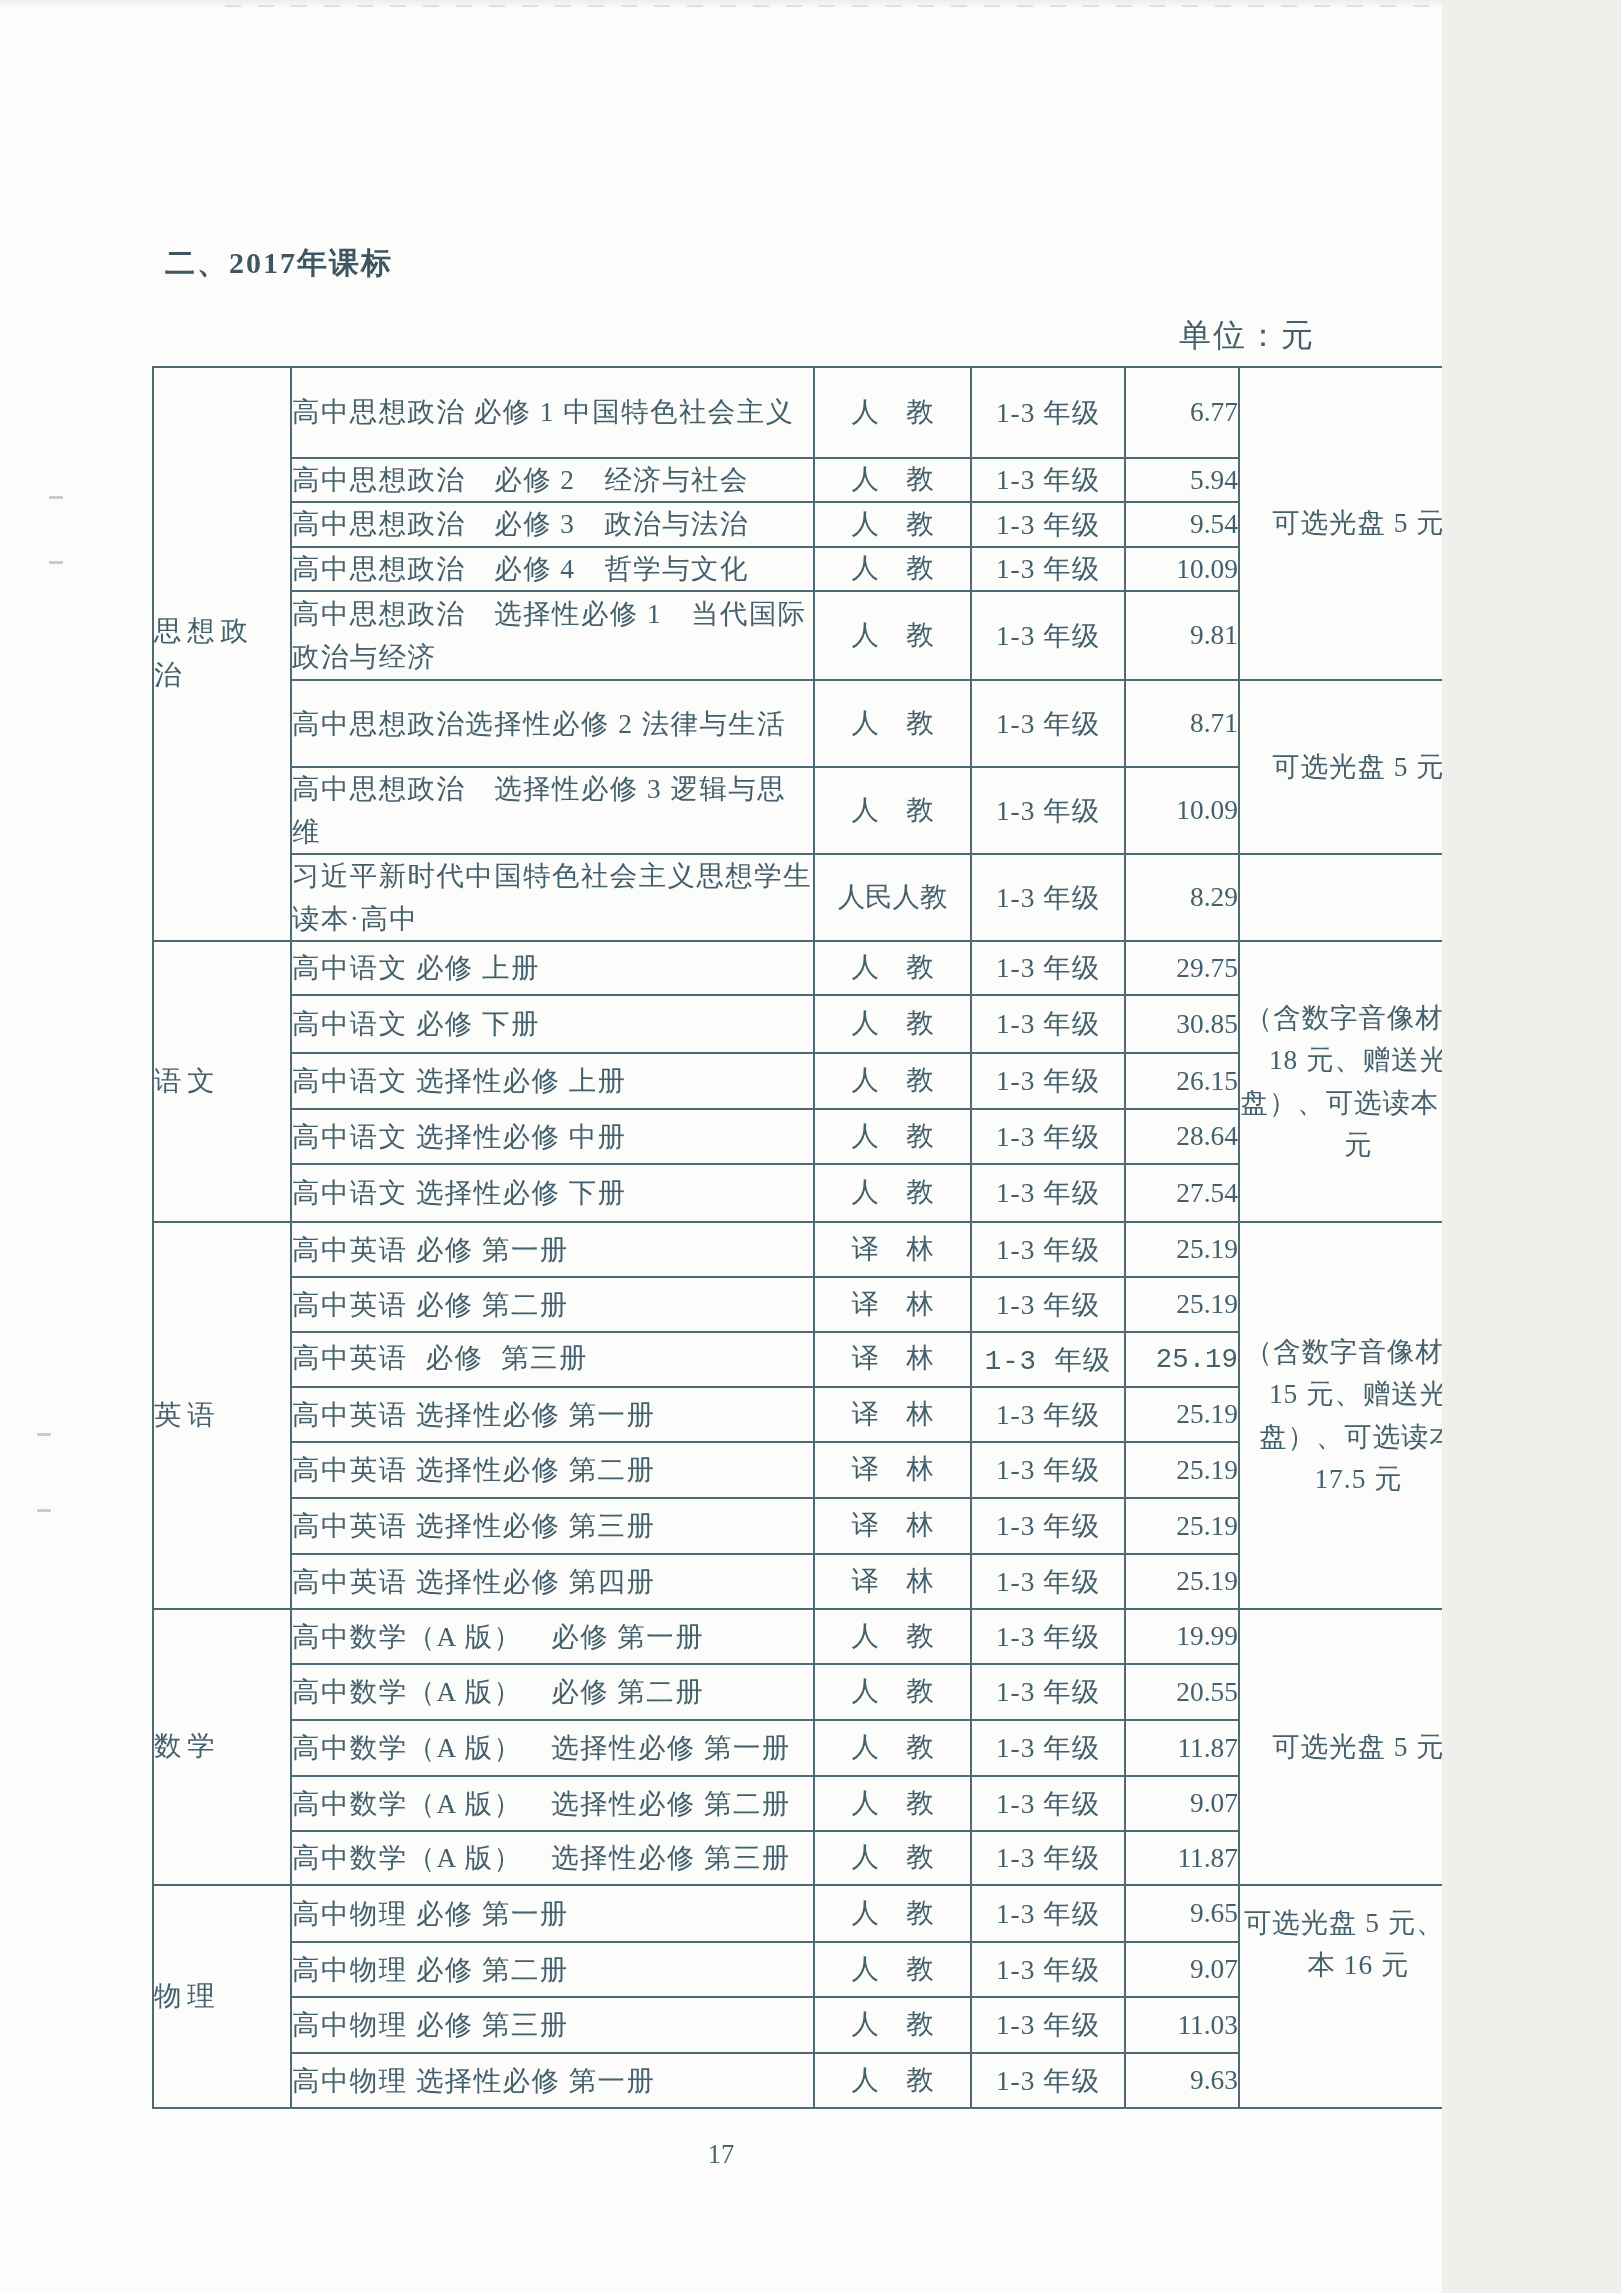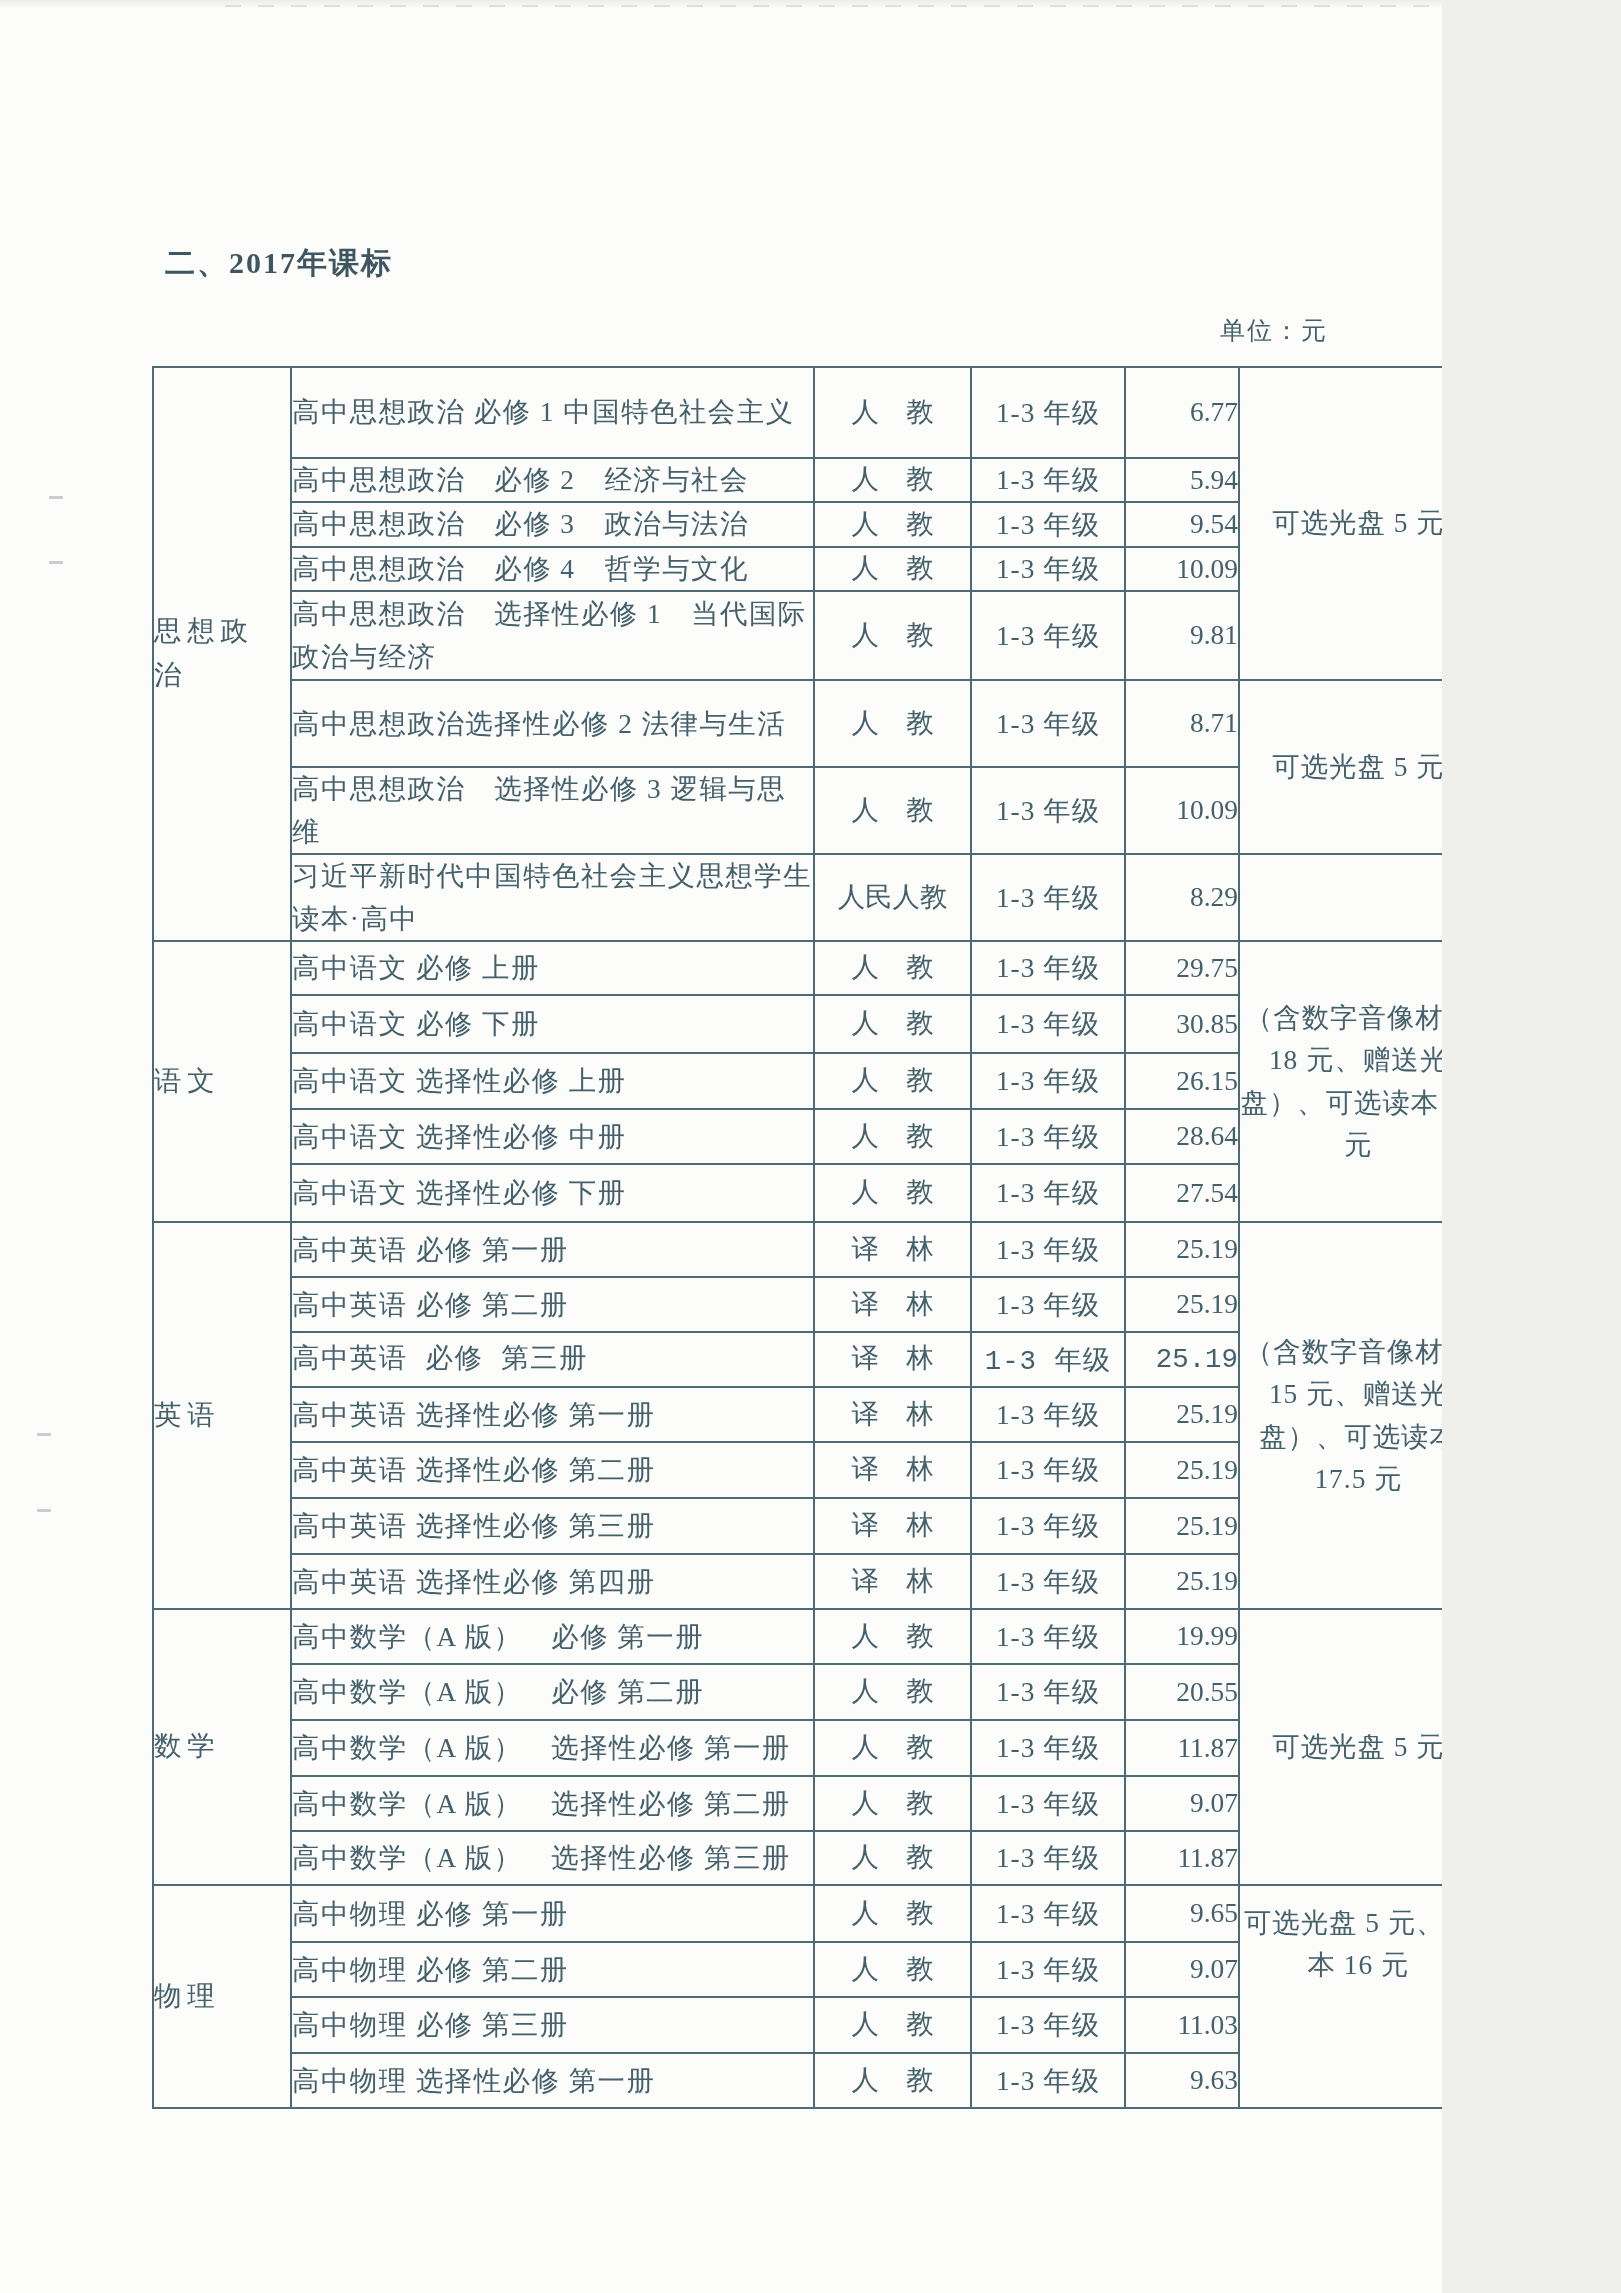--- a/index.html
+++ b/index.html
@@ -31,22 +31,22 @@
   }
   .margin-dash{
     position:absolute;width:13.7px;height:2.9px;background:#b9c2c4;opacity:.8;border-radius:1px;
   }
   .doc-title{
     position:absolute;left:165px;top:243px;
     font-size:30px;font-weight:bold;letter-spacing:2px;
     color:#3e5661;
   }
   .unit-label{
-    position:absolute;left:1220px;top:314px;
-    font-size:25px;letter-spacing:2px;
+    position:absolute;left:1179px;top:314px;
+    font-size:32px;letter-spacing:2px;
   }
   .tbl-wrap{
     position:absolute;left:152px;top:366px;
   }
   table.price{
     border-collapse:collapse;table-layout:fixed;
     width:1325px;
   }
   table.price td{
     border:2px solid var(--border);
@@ -300,15 +300,16 @@
           <tr style="height: 55px;">
             <td class="td-title">高中物理 选择性必修 第一册</td>
             <td class="td-pub">人　教</td>
             <td class="td-grade">1-3 年级</td>
             <td class="td-price">9.63</td>
           </tr>
         </tbody>
     </table>
   </div>
 
+  <div class="page-number">17</div>
 
 </div>
 
 
 </body></html>

